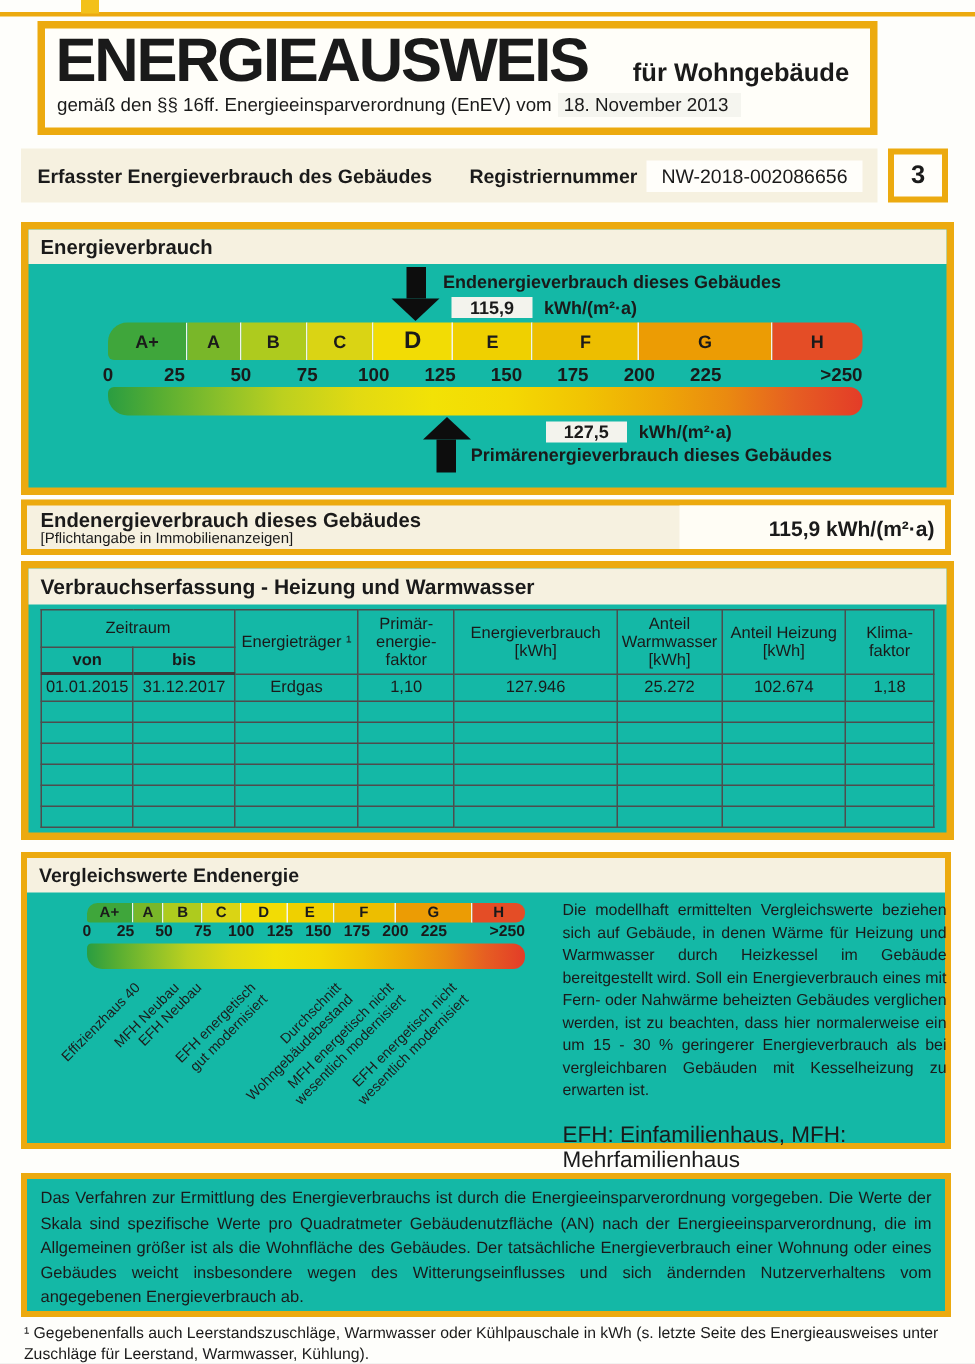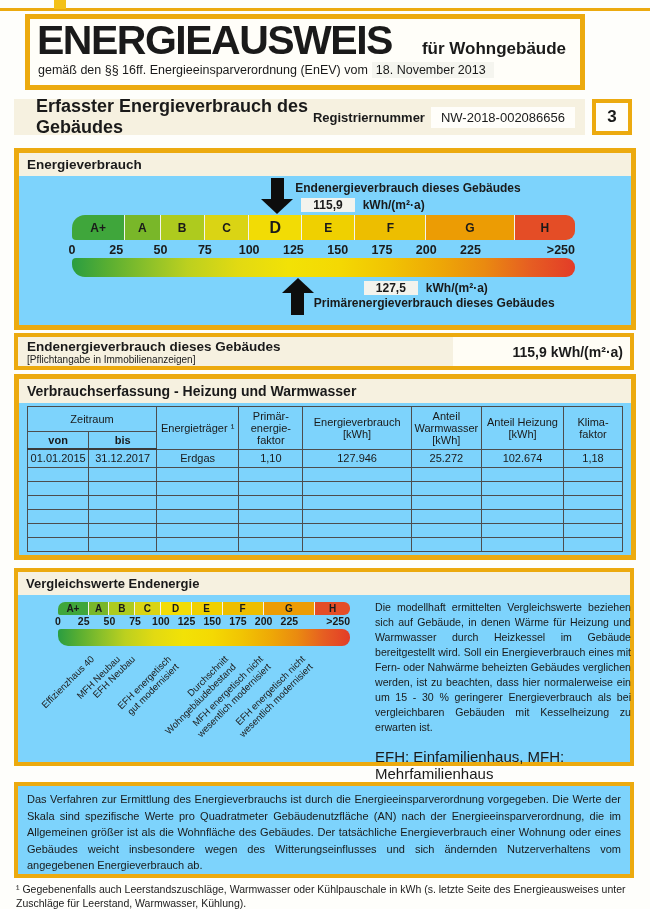--- a/index.html
+++ b/index.html
@@ -11,28 +11,28 @@
   
   .header-box{position:absolute;left:25px;top:14px;width:550px;height:66px;border:5px solid #ecaa0f;background:#fffef9;}
   .title-row{display:flex;align-items:baseline;margin:1px 0 0 7px;}
   .main-title{font-size:41px;font-weight:bold;letter-spacing:-1.5px;line-height:1.0;}
   .sub-title{font-size:17px;font-weight:bold;margin-left:30px;}
   .law-row{margin:2px 0 0 8px;font-size:12.5px;}
   .law-date{background:#f5f5ef;padding:1px 8px 1px 4px;margin-left:4px;}
   
   .reg-strip{position:absolute;left:14px;top:99px;width:571px;height:36px;background:#f6f1e0;
              display:flex;align-items:center;}
-  .reg-strip .left-label{font-size:18px;font-weight:bold;padding-left:22px;flex:1;}
+  .reg-strip .left-label{font-size:13px;font-weight:bold;padding-left:11px;flex:1;}
   .reg-label{font-size:13px;font-weight:bold;}
   .reg-value{font-size:13px;background:#fffefa;padding:3px 10px;margin:0 10px 0 6px;}
   .page-num-box{position:absolute;left:592px;top:99px;width:32px;height:28px;border:4px solid #ecaa0f;
                 background:#fffefa;display:flex;align-items:center;justify-content:center;
                 font-size:17px;font-weight:bold;}
   
-  .gold-box{position:absolute;left:14px;width:612px;background:#7dd3fc;}
+  .gold-box{position:absolute;left:14px;width:612px;background:#14b8a6;}
   .b5{border:5px solid #ecaa0f;}
   .b4{border:4px solid #ecaa0f;}
   .sec-head{background:#f6f1e0;font-weight:bold;padding-left:8px;}
   
   #sec1{top:148px;height:172px;}
   #sec1 .sec-head{height:23px;line-height:23px;font-size:13.5px;}
   .scalewrap{position:absolute;left:53px;top:62px;width:503px;height:25px;}
   .seg{position:absolute;top:0;height:100%;text-align:center;font-weight:bold;font-size:12px;
        box-sizing:border-box;border-right:1px solid #f3f3ee;display:flex;align-items:center;justify-content:center;}
   .seg.first{border-radius:13px 0 0 4px;}

